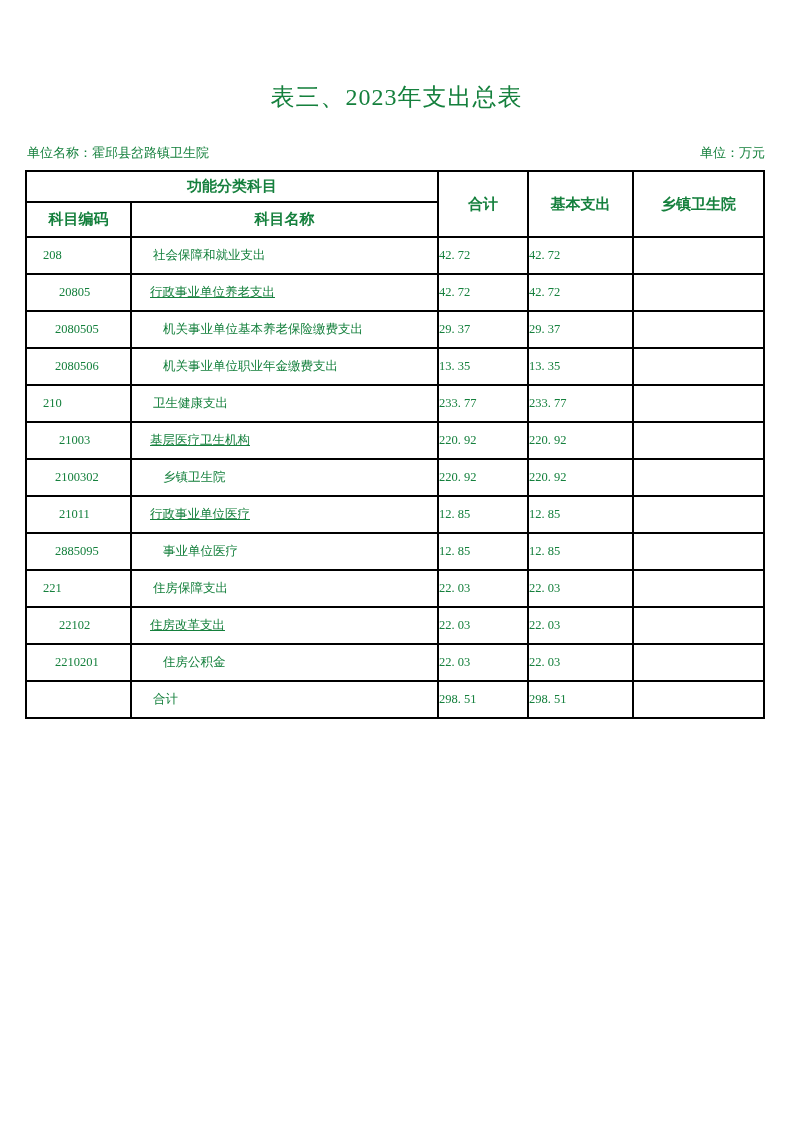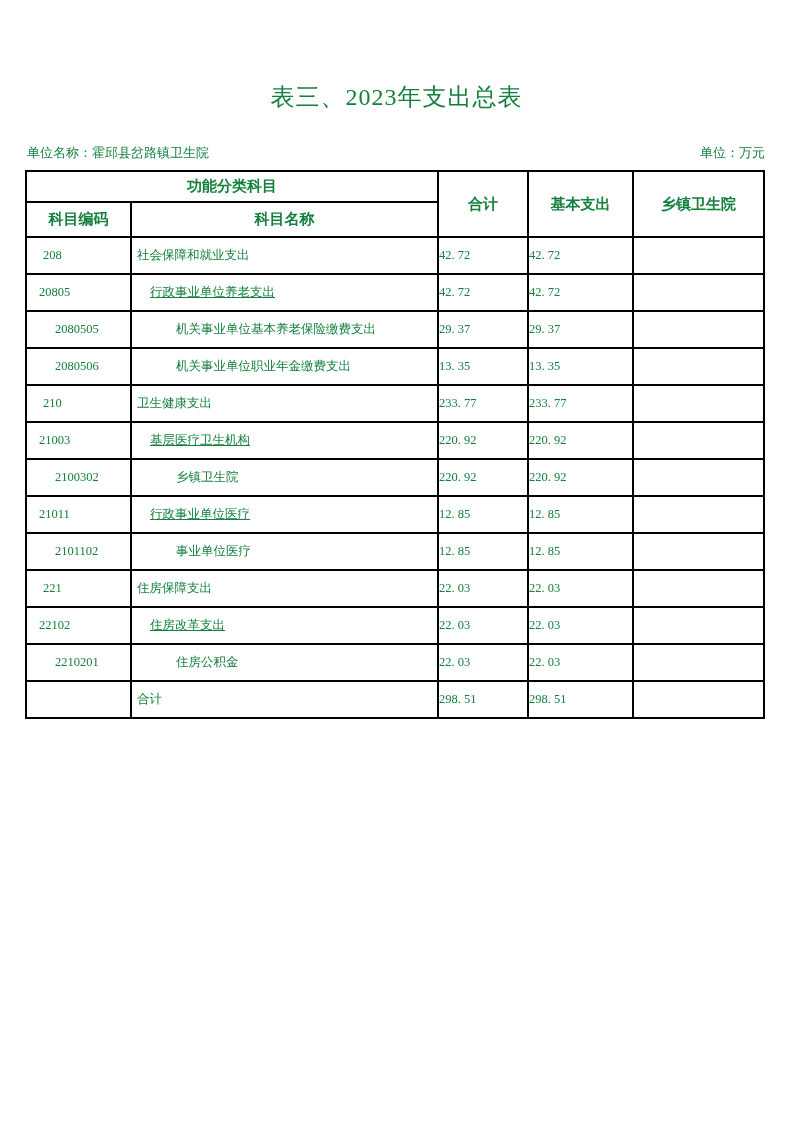--- a/index.html
+++ b/index.html
@@ -59,25 +59,25 @@
   tr.head-row-2 { height: 35px; }
   table.report tbody tr { height: 37px; }
   table.report td {
     font-size: 12.5px;
     vertical-align: middle;
   }
   td.cell-code { text-align: left; }
   td.cell-name { text-align: left; }
   td.cell-num  { text-align: left; padding-right: 3px; }
   tr.lv0 td.cell-code { padding-left: 16px; }
-  tr.lv1 td.cell-code { padding-left: 12px; border-radius: 12px; }
+  tr.lv1 td.cell-code { padding-left: 32px; border-radius: 12px; }
   tr.lv2 td.cell-code { padding-left: 28px; margin-top: 12px; }
-  tr.lv0 td.cell-name { padding-left: 5px; border-radius: 10px; }
+  tr.lv0 td.cell-name { padding-left: 21px; border-radius: 10px; }
   tr.lv1 td.cell-name { padding-left: 18px; text-decoration: underline; }
-  tr.lv2 td.cell-name { padding-left: 44px; font-family: Liberation Serif, serif; }
+  tr.lv2 td.cell-name { padding-left: 31px; font-family: Liberation Serif, serif; }
 </style>
 </head>
 <body>
 
 <div class="page">
 
   <div class="doc-title">表三、2023年支出总表</div>
 
   <div class="meta-line">
     <span>单位名称：霍邱县岔路镇卫生院</span>
@@ -155,21 +155,21 @@
     <td class="cell-num"></td>
   </tr>
         <tr class="lv1">
     <td class="cell-code">21011</td>
     <td class="cell-name">行政事业单位医疗</td>
     <td class="cell-num">12. 85</td>
     <td class="cell-num">12. 85</td>
     <td class="cell-num"></td>
   </tr>
         <tr class="lv2">
-    <td class="cell-code">2101102</td>
+    <td class="cell-code">2885095</td>
     <td class="cell-name">事业单位医疗</td>
     <td class="cell-num">12. 85</td>
     <td class="cell-num">12. 85</td>
     <td class="cell-num"></td>
   </tr>
         <tr class="lv0">
     <td class="cell-code">221</td>
     <td class="cell-name">住房保障支出</td>
     <td class="cell-num">22. 03</td>
     <td class="cell-num">22. 03</td>

